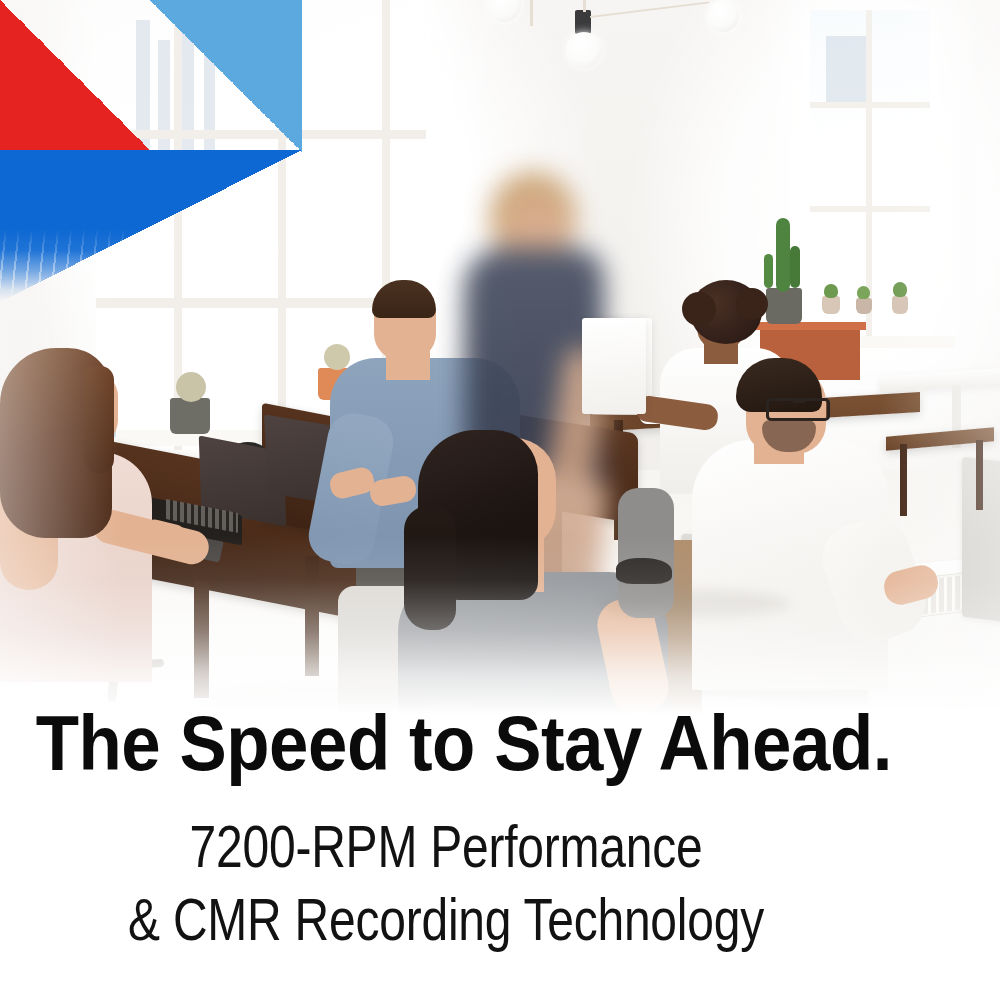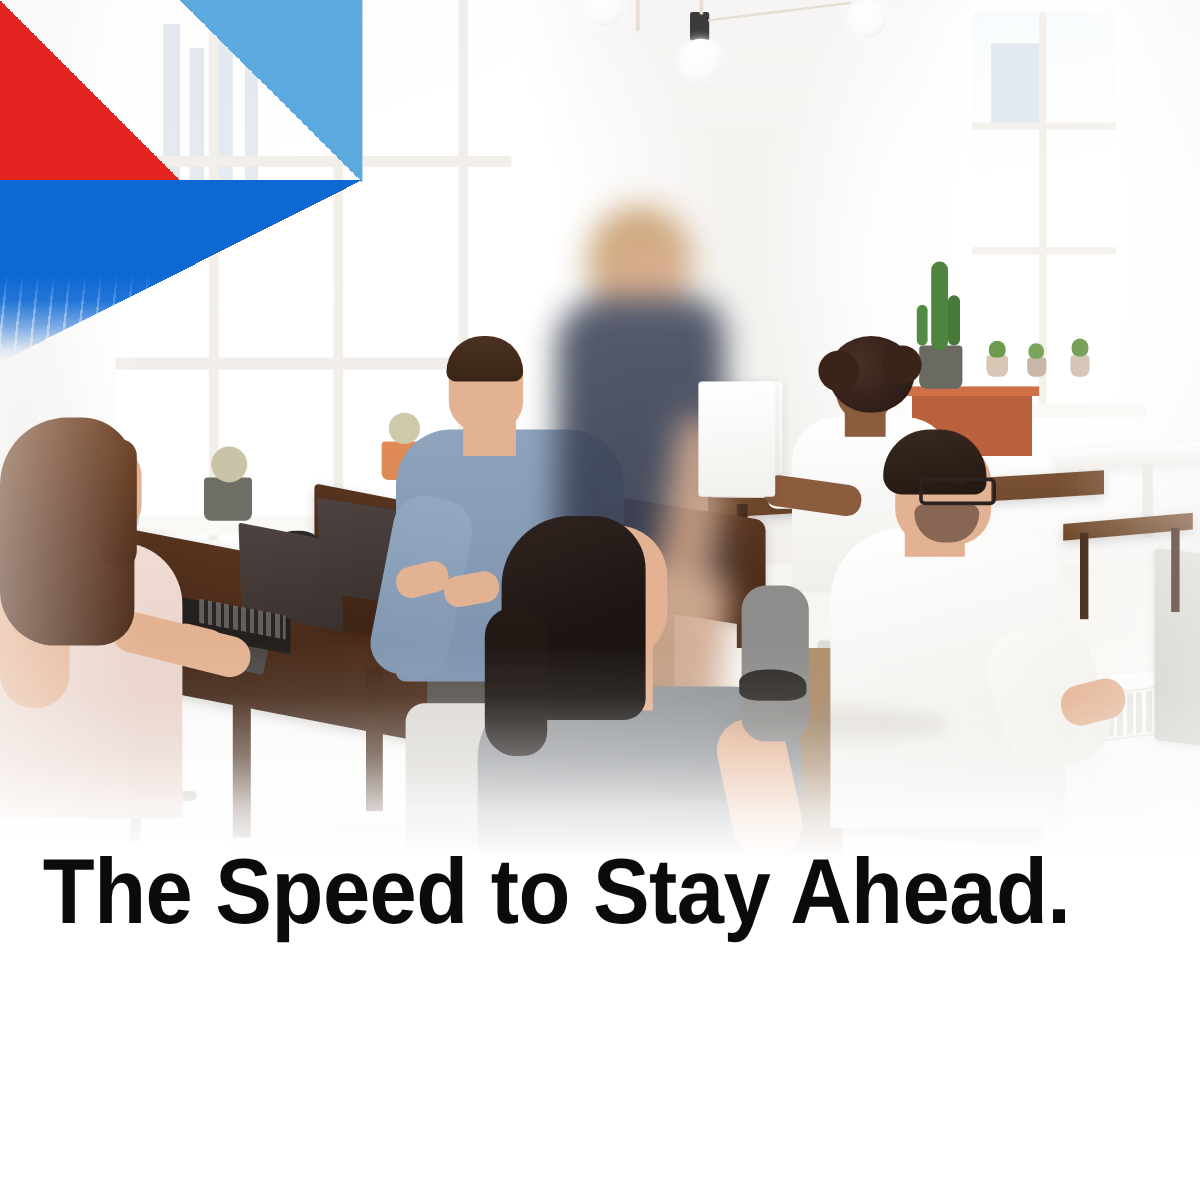--- a/index.html
+++ b/index.html
@@ -340,15 +340,19 @@
     <div class="tri-red"></div>
     <div class="tri-ltblue"></div>
     <div class="tri-blue">
       <i></i>
         <i class="wisp"></i>
     </div>
   </div>
 
   <div class="textblock">
     <h1 class="headline">The Speed to Stay Ahead.</h1>
+    <div class="sub-wrap">
+      <p class="subline">7200-RPM Performance</p>
+      <p class="subline">&amp; CMR Recording Technology</p>
+    </div>
   </div>
 
 </div>
 
 </body></html>

